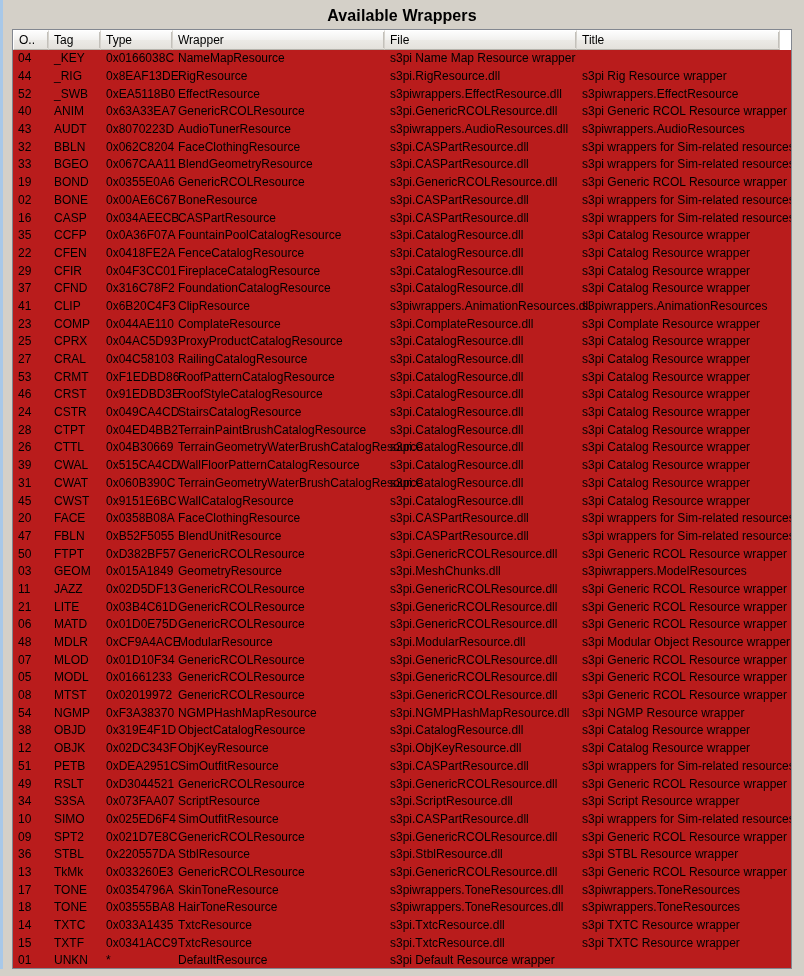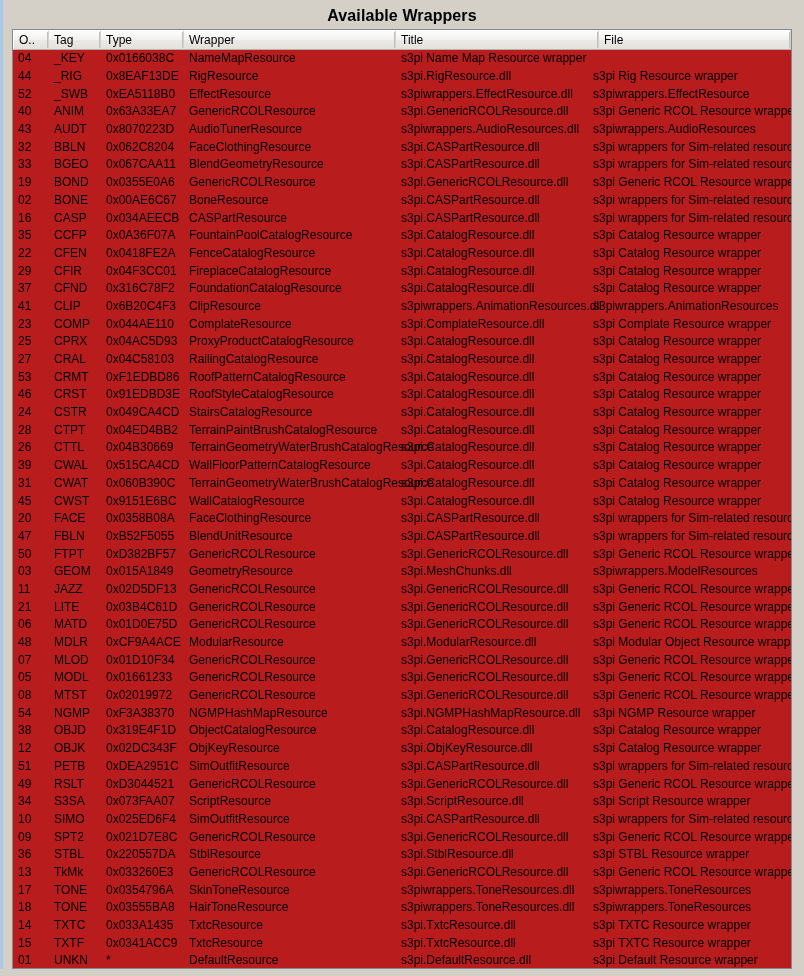--- a/index.html
+++ b/index.html
@@ -121,21 +121,21 @@
     overflow: visible;
     color: #000000;
   }
   .cell.c-overflow {
     overflow: visible;
   }
 
   
   .col-0 { width: 36px; }
   .col-1 { width: 52px; }
-  .col-2 { width: 83px; }
+  .col-2 { width: 72px; }
   .col-3 { width: 212px; }
   .col-4 { width: 192px; }
   .col-5 { width: 203px; }
 
   
   #right-frame {
     position: absolute;
     left: 792px;
     top: 0px;
     width: 12px;
@@ -158,22 +158,22 @@
 <div id="left-edge-strip-inner"></div>
 
 <div id="dialog-title">Available Wrappers</div>
 
 <div id="wrapper-list">
   <div id="list-header">
       <div class="hdr-cell col-0">O..</div>
       <div class="hdr-cell col-1">Tag</div>
       <div class="hdr-cell col-2">Type</div>
       <div class="hdr-cell col-3">Wrapper</div>
+      <div class="hdr-cell col-4">File</div>
       <div class="hdr-cell col-5">Title</div>
-      <div class="hdr-cell col-4">File</div>
     </div>
   <div id="list-body">
       <div class="row">
         <div class="cell col-0">04</div>
         <div class="cell col-1">_KEY</div>
         <div class="cell col-2">0x0166038C</div>
         <div class="cell col-3 c-overflow">NameMapResource</div>
         <div class="cell col-5">s3pi Name Map Resource wrapper</div>
       </div>
       <div class="row">
@@ -574,20 +574,19 @@
         <div class="cell col-2">0x0341ACC9</div>
         <div class="cell col-3 c-overflow">TxtcResource</div>
         <div class="cell col-4">s3pi.TxtcResource.dll</div>
         <div class="cell col-5">s3pi TXTC Resource wrapper</div>
       </div>
       <div class="row">
         <div class="cell col-0">01</div>
         <div class="cell col-1">UNKN</div>
         <div class="cell col-2">*</div>
         <div class="cell col-3 c-overflow">DefaultResource</div>
-        <div class="cell col-4">s3pi.DefaultResource.dll</div>
         <div class="cell col-5">s3pi Default Resource wrapper</div>
       </div>
     </div>
 </div>
 
 <div id="right-frame"></div>
 <div id="bottom-frame"></div>
 
 </body></html>

